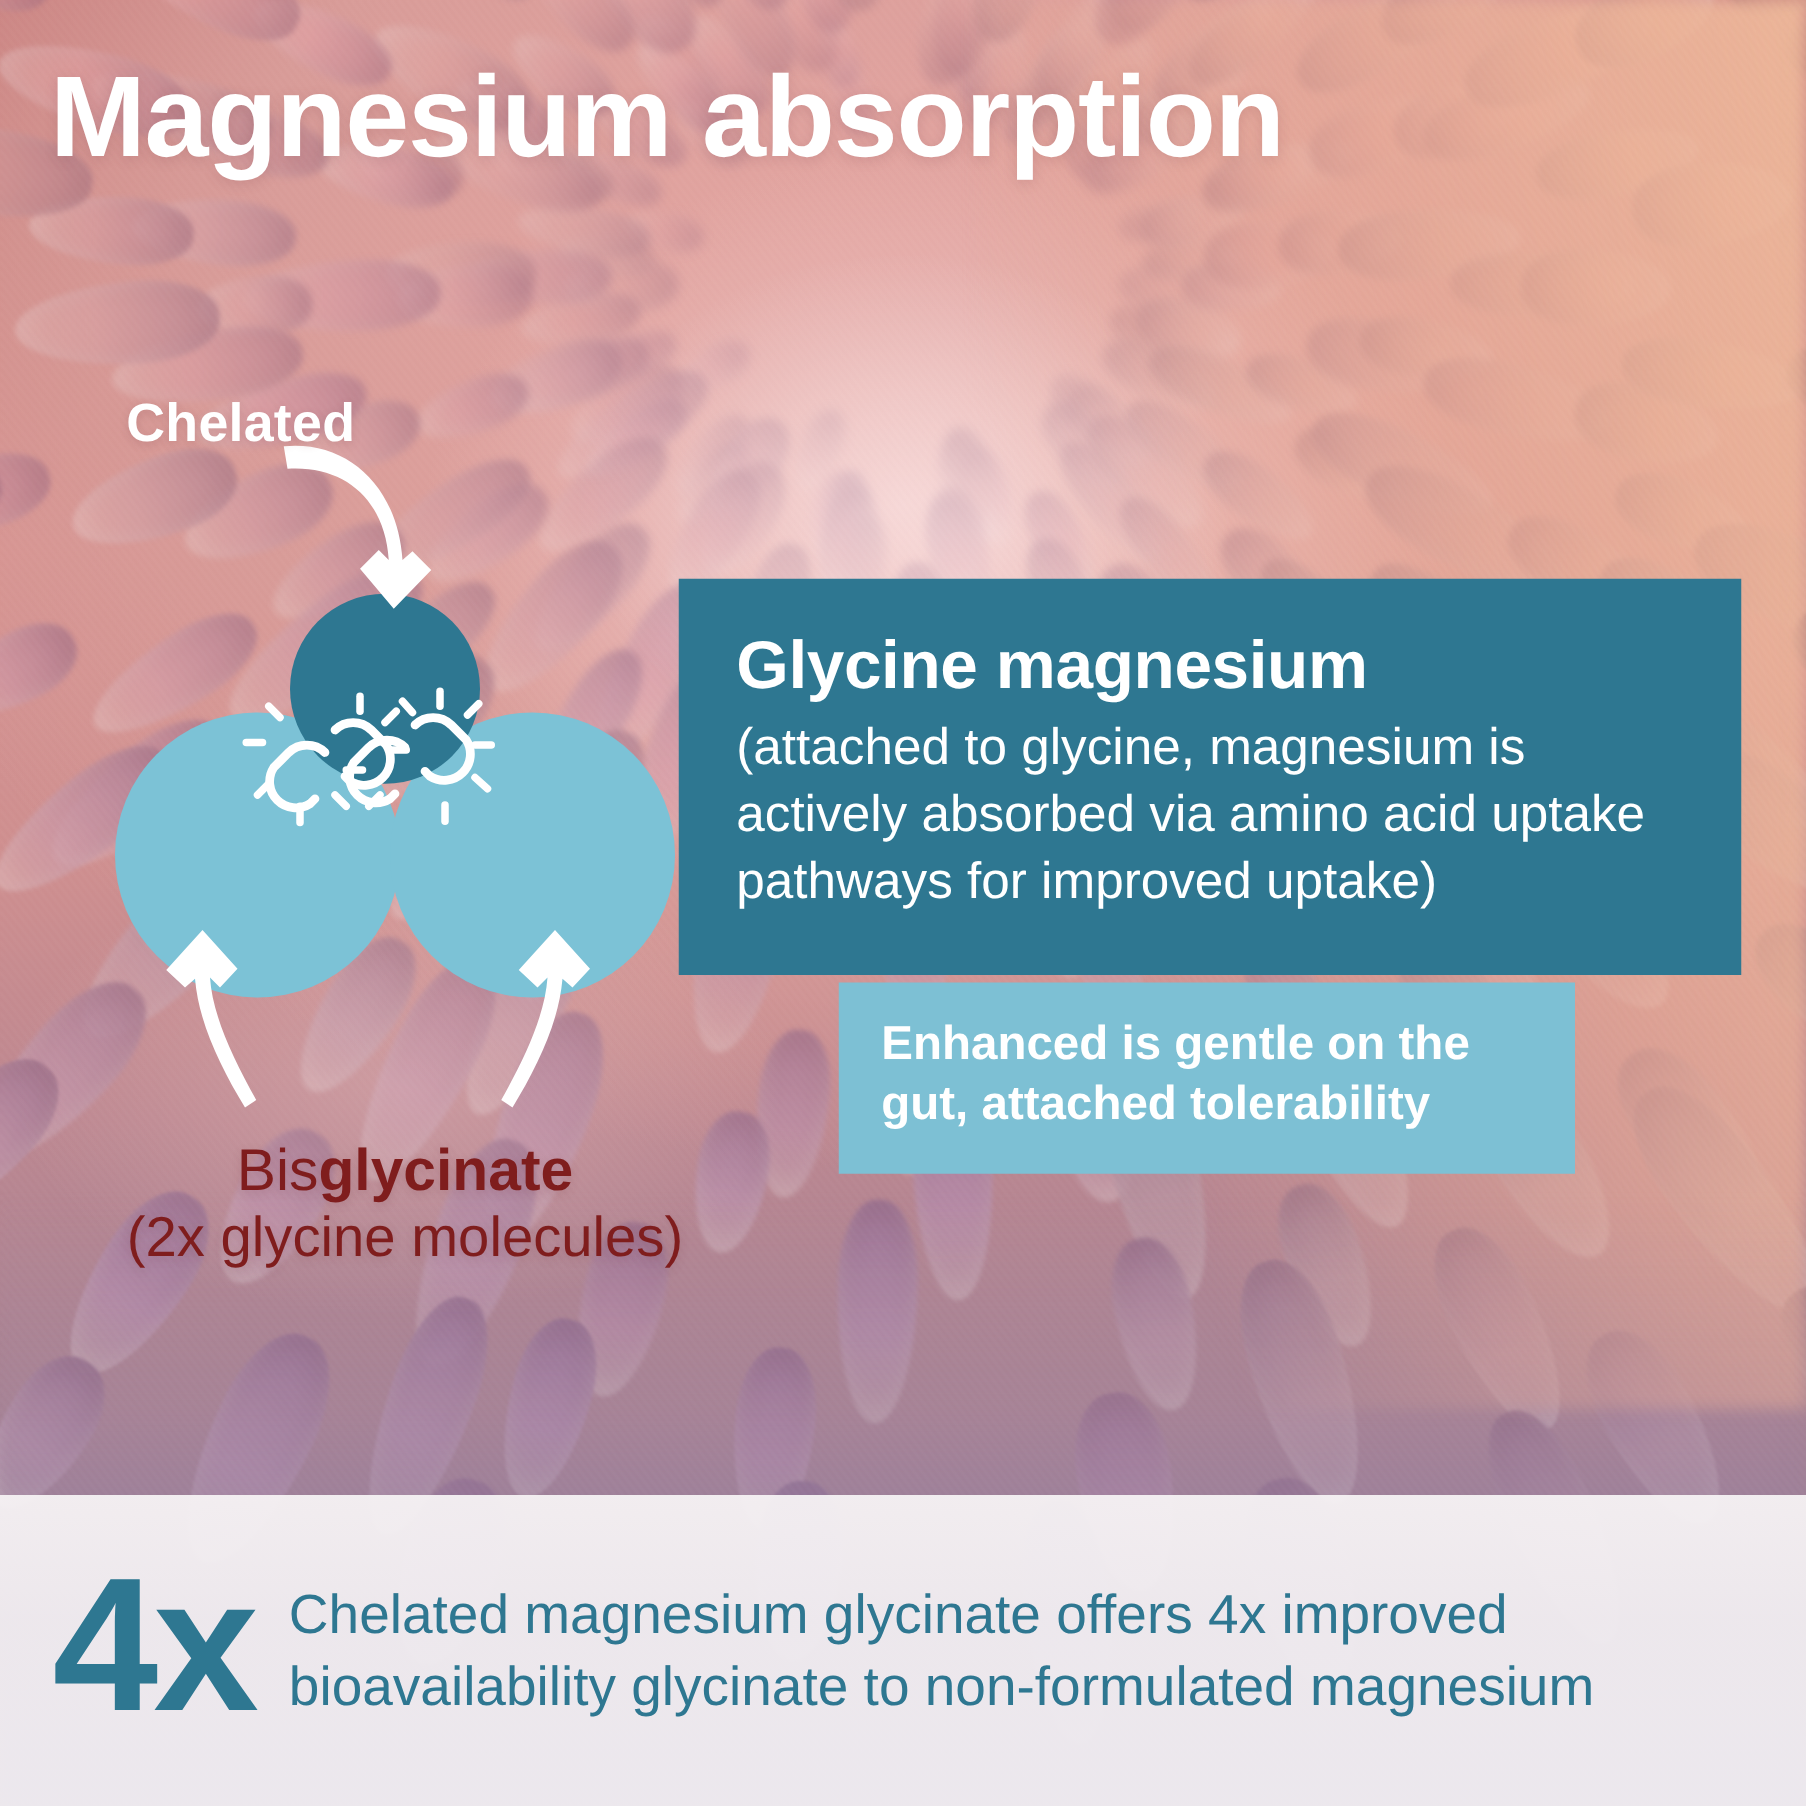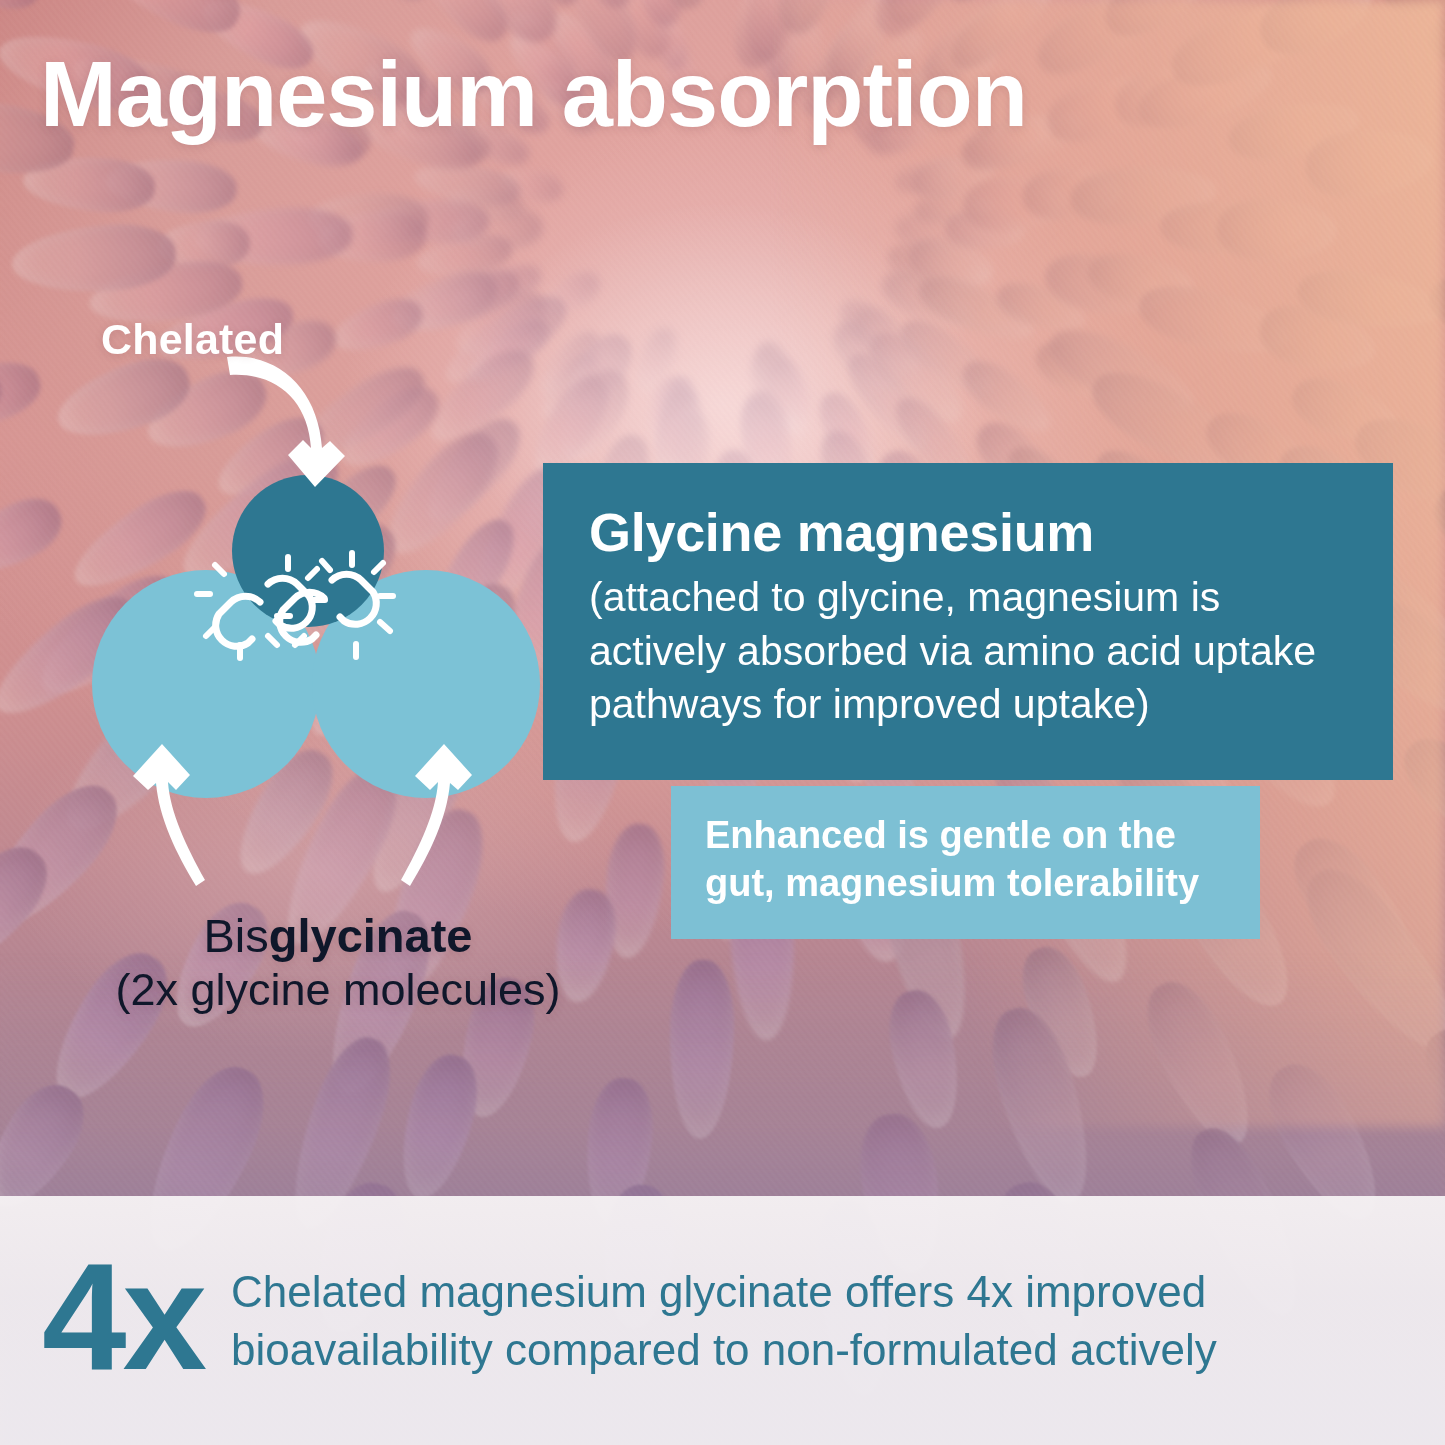--- a/index.html
+++ b/index.html
@@ -68,22 +68,22 @@
   .c-mg{left:232px;top:475px;width:152px;height:152px;background:#2E7791;}
   .c-gly-l{left:92px;top:570px;width:228px;height:228px;background:#7CC2D6;}
   .c-gly-r{left:312px;top:570px;width:228px;height:228px;background:#7CC2D6;}
 
   .label-mg{
     position:absolute;left:101px;top:315px;
     font-size:43px;font-weight:700;color:#fff;letter-spacing:.2px;
     text-shadow:0 2px 8px rgba(120,60,70,.20);
   }
   .label-bis{
-    position:absolute;left:18px;top:910px;width:640px;text-align:center;
-    color:#0f172a;text-shadow:0 2px 8px rgba(120,60,70,.20);
+    position:absolute;left:4px;top:910px;width:640px;text-align:center;
+    color:#7f1d1d;text-shadow:0 2px 8px rgba(120,60,70,.20);
   }
   .label-bis .l1{display:block;font-size:47px;line-height:1.12;font-weight:400;}
   .label-bis .l1 b{font-weight:700;}
   .label-bis .l2{display:block;font-size:45px;line-height:1.18;font-weight:400;}
 
   
   .panel-dark{
     position:absolute;left:543px;top:463px;width:850px;height:317px;
     background:#2E7791;color:#fff;
     padding:40px 46px 0 46px;box-sizing:border-box;
@@ -446,25 +446,25 @@
   </div>
 
   <div class="panel-dark">
     <h2>Glycine magnesium</h2>
     <p>(attached to glycine, magnesium is actively absorbed via amino acid uptake pathways for improved uptake)</p>
   </div>
 
   <div class="panel-light">
     <p>
       <span>Enhanced is gentle on the</span><br>
-      <span>gut, magnesium tolerability</span>
+      <span>gut, attached tolerability</span>
     </p>
   </div>
 
   <div class="banner">
     <div class="mult">4x</div>
     <div class="btxt">
       <span>Chelated magnesium glycinate offers 4x improved</span>
-      <span>bioavailability compared to non-formulated actively</span>
+      <span>bioavailability glycinate to non-formulated magnesium</span>
     </div>
   </div>
 
 </div>
 
 </body></html>

